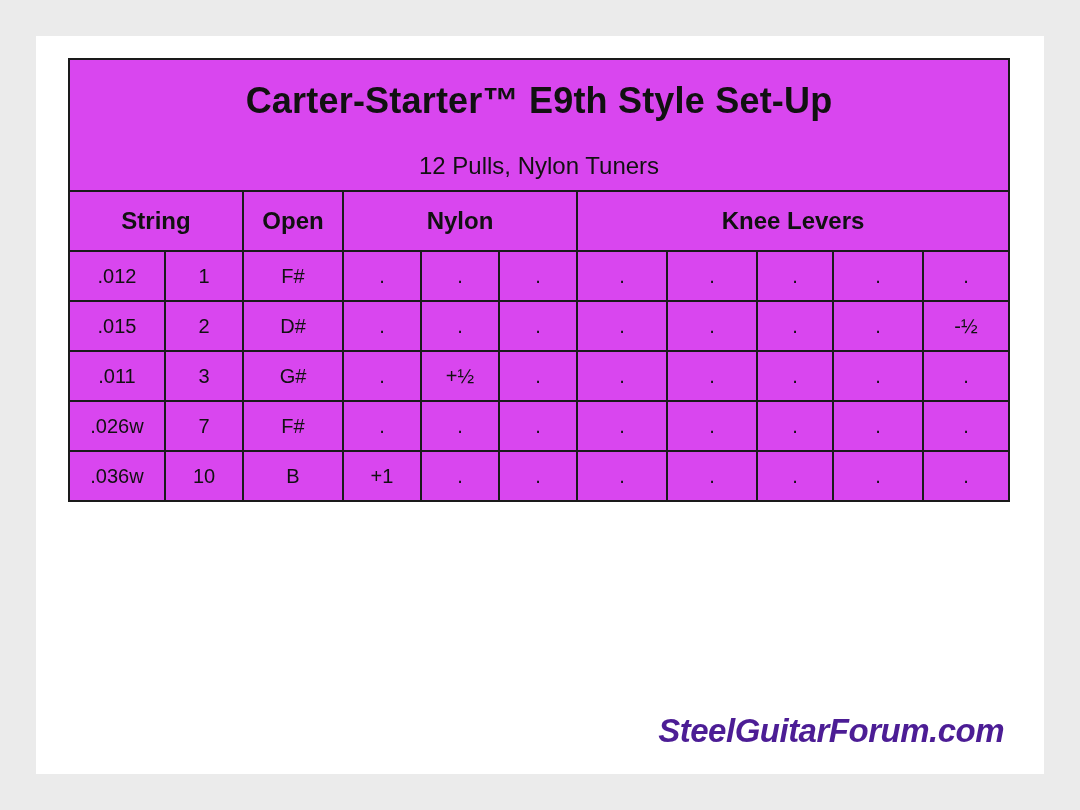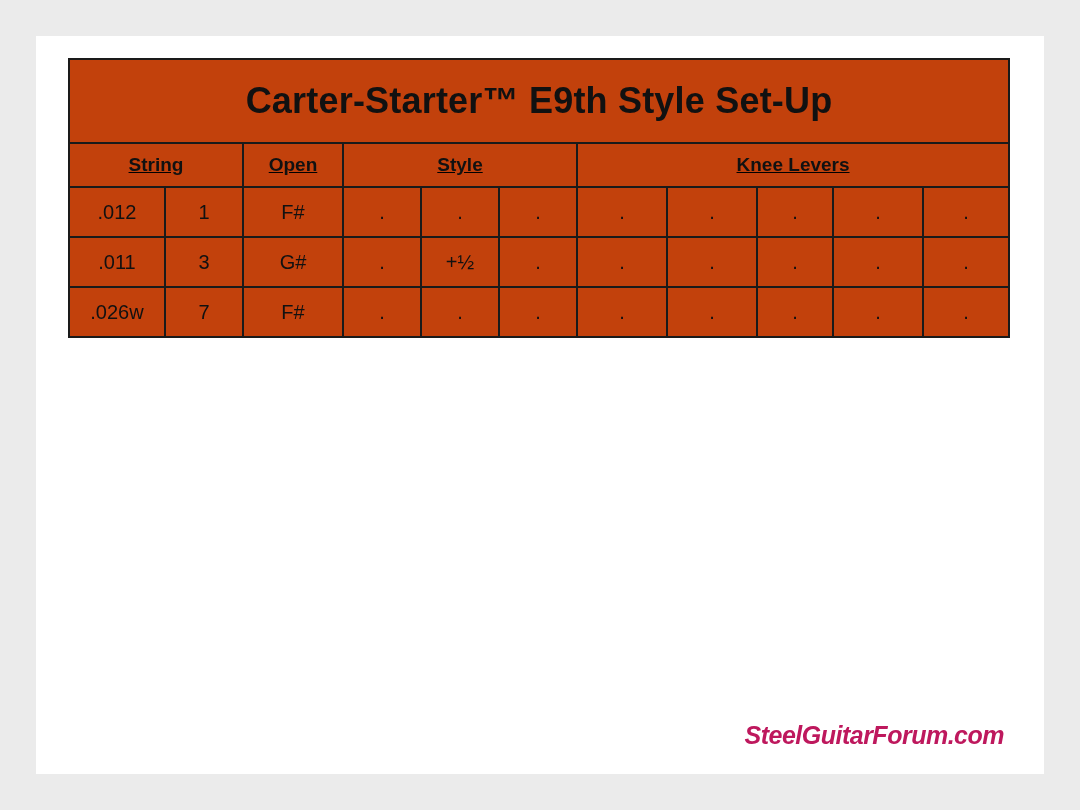--- a/index.html
+++ b/index.html
@@ -26,21 +26,21 @@
     position: absolute;
     left: 32px;
     top: 22px;
     width: 940px;
     height: 708px;
   }
   table.setup {
     border-collapse: collapse;
     width: 940px;
     table-layout: fixed;
-    background: #c2410c;
+    background: #d946ef;
   }
   table.setup td, table.setup th {
     border: 2px solid #1a1a1a;
     text-align: center;
     vertical-align: middle;
     color: #111111;
     padding: 0;
   }
   
   .title-cell {
@@ -51,47 +51,46 @@
     border-bottom: none !important;
   }
   .subtitle-cell {
     height: 48px;
     font-size: 24px;
     font-weight: normal;
     border-top: none !important;
   }
   
   .group-head {
-    height: 44px;
-    font-size: 19px;
+    height: 60px;
+    font-size: 24px;
     font-weight: bold;
-    text-decoration: underline;
   }
   
   .col-head {
     height: 46px;
     font-size: 21px;
     font-weight: bold;
   }
   
   .data-row td {
     height: 48px;
     font-size: 20px;
   }
   .gauge-cell { font-size: 20px; }
   .tuning-cell { font-size: 21px; }
   .val { font-size: 21px; }
   .watermark {
     position: absolute;
     right: 4px;
     bottom: 16px;
-    font-size: 25px;
+    font-size: 33px;
     font-weight: bold;
     font-style: italic;
-    color: #be185d;
+    color: #4c1d95;
     letter-spacing: -0.5px;
     white-space: nowrap;
     font-family: "Liberation Sans", sans-serif;
     pointer-events: none;
   }
 </style>
 </head>
 <body>
 
 <div class="page">
@@ -107,39 +106,55 @@
         <col style="width:90px">
         <col style="width:90px">
         <col style="width:76px">
         <col style="width:90px">
         <col style="width:86px">
       </colgroup>
       <tbody>
         <tr>
           <td class="title-cell" colspan="11">Carter-Starter™ E9th Style Set-Up</td>
         </tr>
+        <tr>
+          <td class="subtitle-cell" colspan="11">12 Pulls, Nylon Tuners</td>
+        </tr>
         <tr class="group-head">
           <td colspan="2">String</td>
           <td colspan="1">Open</td>
-          <td colspan="3">Style</td>
+          <td colspan="3">Nylon</td>
           <td colspan="5">Knee Levers</td>
         </tr>
 
         <tr class="data-row">
           <td class="gauge-cell">.012</td>
           <td>1</td>
           <td class="tuning-cell">F#</td>
           <td class="val">.</td>
           <td class="val">.</td>
           <td class="val">.</td>
           <td class="val">.</td>
           <td class="val">.</td>
           <td class="val">.</td>
           <td class="val">.</td>
           <td class="val">.</td>
+        </tr>
+        <tr class="data-row">
+          <td class="gauge-cell">.015</td>
+          <td>2</td>
+          <td class="tuning-cell">D#</td>
+          <td class="val">.</td>
+          <td class="val">.</td>
+          <td class="val">.</td>
+          <td class="val">.</td>
+          <td class="val">.</td>
+          <td class="val">.</td>
+          <td class="val">.</td>
+          <td class="val">-½</td>
         </tr>
         <tr class="data-row">
           <td class="gauge-cell">.011</td>
           <td>3</td>
           <td class="tuning-cell">G#</td>
           <td class="val">.</td>
           <td class="val">+½</td>
           <td class="val">.</td>
           <td class="val">.</td>
           <td class="val">.</td>
@@ -153,17 +168,30 @@
           <td class="tuning-cell">F#</td>
           <td class="val">.</td>
           <td class="val">.</td>
           <td class="val">.</td>
           <td class="val">.</td>
           <td class="val">.</td>
           <td class="val">.</td>
           <td class="val">.</td>
           <td class="val">.</td>
         </tr>
+        <tr class="data-row">
+          <td class="gauge-cell">.036w</td>
+          <td>10</td>
+          <td class="tuning-cell">B</td>
+          <td class="val">+1</td>
+          <td class="val">.</td>
+          <td class="val">.</td>
+          <td class="val">.</td>
+          <td class="val">.</td>
+          <td class="val">.</td>
+          <td class="val">.</td>
+          <td class="val">.</td>
+        </tr>
       </tbody>
     </table>
     <div class="watermark">SteelGuitarForum.com</div>
   </div>
 </div>
 
 </body></html>

